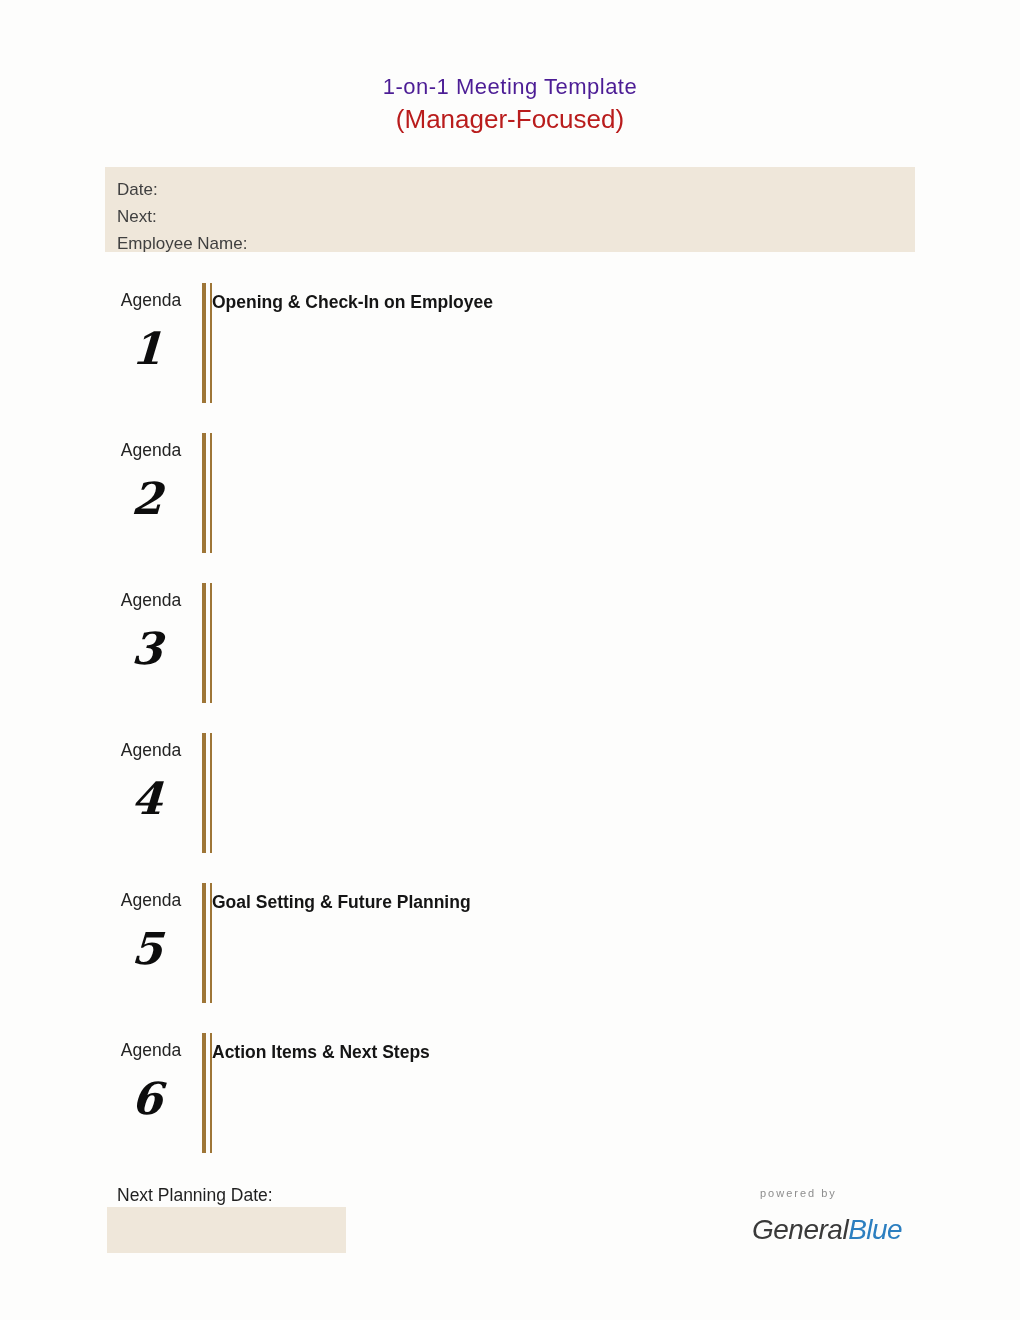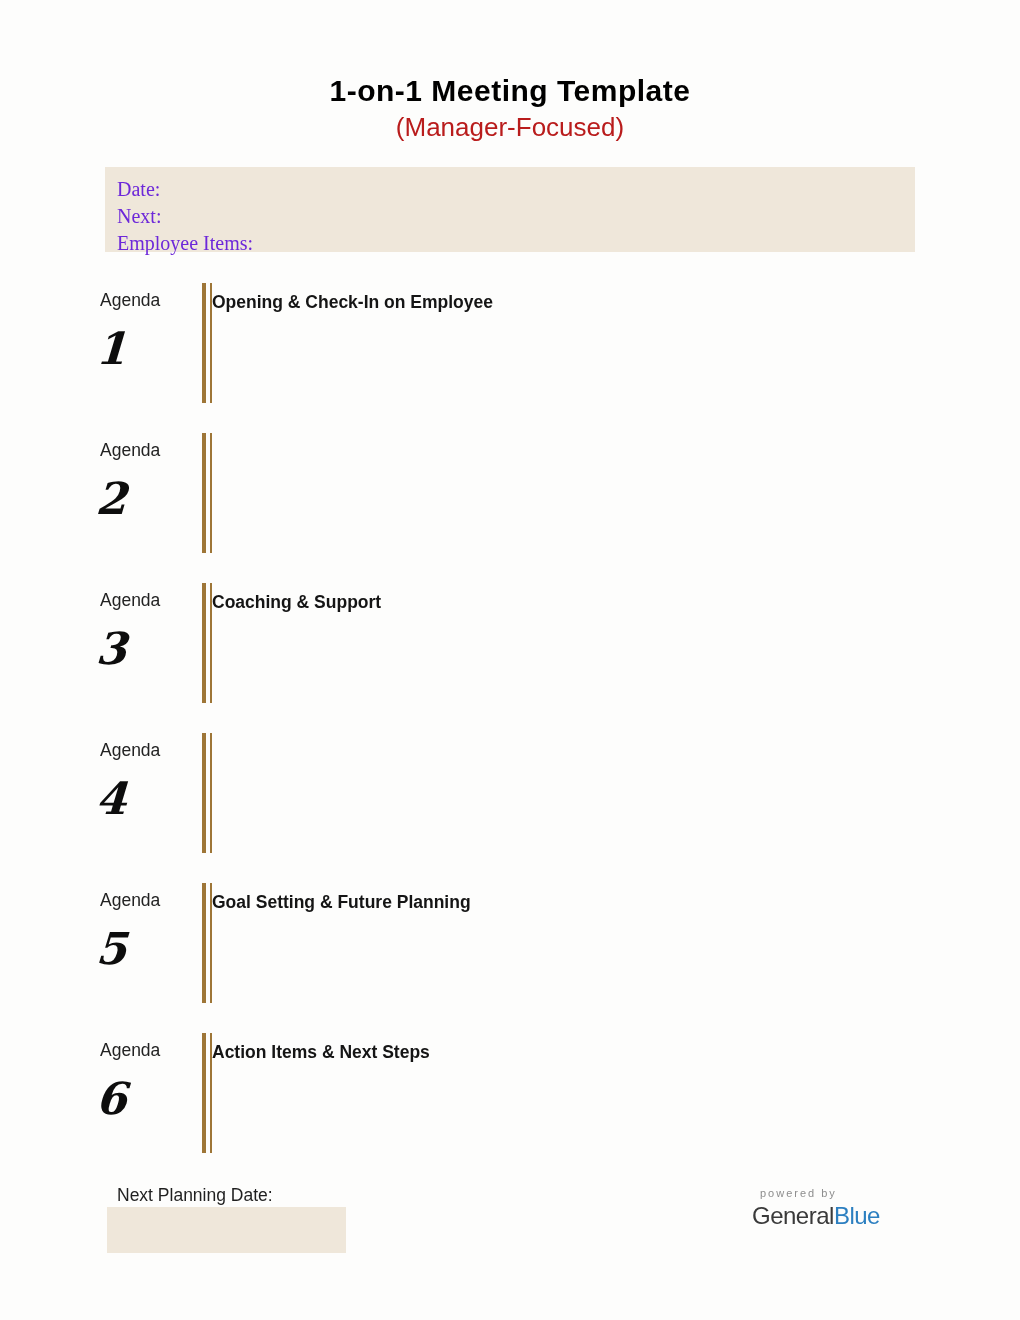--- a/index.html
+++ b/index.html
@@ -8,34 +8,34 @@
     background: #fdfdfc;
     font-family: "Liberation Sans", sans-serif;
     color: #1a1a1a;
     position: relative;
     overflow: hidden;
   }
   .page { position: absolute; inset: 0; }
 
   
   .title-block { position: absolute; top: 74px; left: 0; right: 0; text-align: center; }
-  .doc-title { font-size: 30px; font-weight: 700; color: #000000; letter-spacing: 0.5px; }
+  .doc-title { font-size: 22px; font-weight: 400; color: #4c1d95; letter-spacing: 0.5px; }
   .doc-subtitle { font-size: 26px; font-weight: 400; color: #b91c1c; margin-top: 4px; }
 
   
   .info-box {
     position: absolute; top: 167px; left: 105px; width: 810px; height: 85px;
     background: #efe7da; padding: 9px 0 0 12px;
   }
-  .info-field { font-size: 20px; line-height: 27px; color: #6d28d9; font-family: Liberation Serif, serif; }
+  .info-field { font-size: 17px; line-height: 27px; color: #404040; }
 
   
   .sections { position: absolute; top: 283px; left: 100px; width: 820px; }
   .section { display: flex; align-items: stretch; height: 120px; margin-bottom: 30px; }
-  .agenda-col { width: 102px; padding-top: 7px; }
+  .agenda-col { width: 102px; text-align: center; padding-top: 7px; }
   .agenda-word { font-size: 17.5px; color: #222; }
   .agenda-number {
     display: block; margin-top: 12px;
     font-family: "DejaVu Serif", serif; font-style: italic; font-weight: 700;
     font-size: 44px; color: #0d0d0d; transform: skewX(-6deg);
   }
   .divider {
     width: 10px; align-self: stretch;
     border-left: 4px solid #9e7637; border-right: 2px solid #9e7637;
   }
@@ -43,38 +43,38 @@
     padding-top: 9px;
     font-size: 17.5px; font-weight: 700; color: #151515;
   }
 
   
   .next-meeting-label { position: absolute; top: 1185px; left: 117px; font-size: 17.5px; color: #1f1f1f; }
   .next-meeting-box { position: absolute; top: 1207px; left: 107px; width: 239px; height: 46px; background: #efe7da; }
 
   .brand { position: absolute; top: 1187px; left: 752px; width: 160px; cursor: pointer; }
   .powered-by { font-size: 11px; color: #8d8d8d; letter-spacing: 2px; margin-left: 8px; }
-  .brand-name { font-size: 24px; letter-spacing: -0.5px; margin-top: 3px; }
+  .brand-name { font-size: 28px; letter-spacing: -0.5px; margin-top: 15px; font-style: italic; }
   .brand-general { color: #3a3a3a; }
   .brand-blue { color: #2c7fc0; }
 </style>
 </head>
 <body>
 
 <div class="page">
 
   <div class="title-block">
     <div class="doc-title">1-on-1 Meeting Template</div>
     <div class="doc-subtitle">(Manager-Focused)</div>
   </div>
 
   <div class="info-box">
     <div class="info-field">Date:</div>
     <div class="info-field">Next:</div>
-    <div class="info-field">Employee Items:</div>
+    <div class="info-field">Employee Name:</div>
   </div>
 
   <div class="sections">
 
     <div class="section">
       <div class="agenda-col">
         <span class="agenda-word">Agenda</span>
         <span class="agenda-number">1</span>
       </div>
       <div class="divider"></div>
@@ -88,21 +88,20 @@
       </div>
       <div class="divider"></div>
     </div>
 
     <div class="section">
       <div class="agenda-col">
         <span class="agenda-word">Agenda</span>
         <span class="agenda-number">3</span>
       </div>
       <div class="divider"></div>
-      <div class="section-heading">Coaching &amp; Support</div>
     </div>
 
     <div class="section">
       <div class="agenda-col">
         <span class="agenda-word">Agenda</span>
         <span class="agenda-number">4</span>
       </div>
       <div class="divider"></div>
     </div>
 

